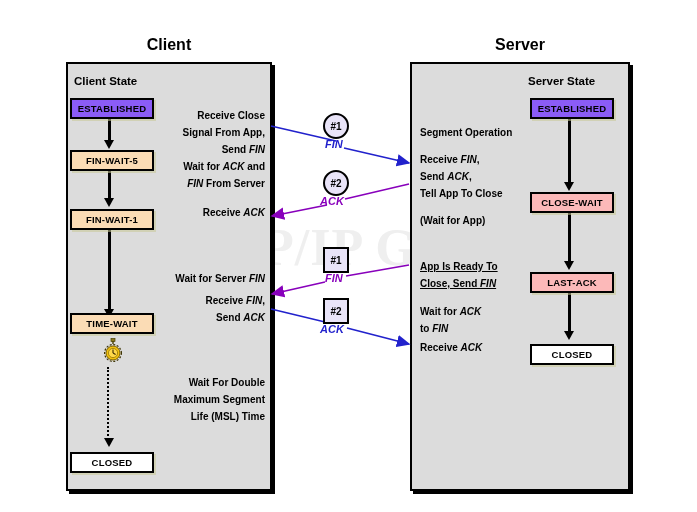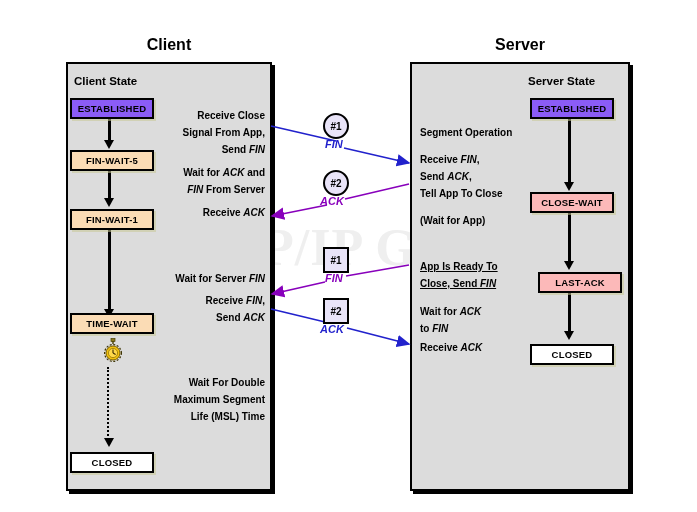--- a/index.html
+++ b/index.html
@@ -145,39 +145,39 @@
   </svg>
 
   <div class="dotline" style="left:107px;top:367px;height:73px;"></div>
   <div class="vhead" style="left:104px;top:438px;"></div>
 
   <div class="state-box s-white" style="left:70px;top:452px;width:80px;">CLOSED</div>
 
   <div class="desc desc-r" style="left:140px;top:107px;width:125px;">Receive Close
 Signal From App,
 Send <em>FIN</em></div>
-  <div class="desc desc-r" style="left:140px;top:164px;width:125px;">Wait for <em>ACK</em> and
+  <div class="desc desc-r" style="left:140px;top:158px;width:125px;">Wait for <em>ACK</em> and
 <em>FIN</em> From Server</div>
   <div class="desc desc-r" style="left:140px;top:204px;width:125px;">Receive <em>ACK</em></div>
   <div class="desc desc-r" style="left:140px;top:254px;width:125px;margin-top:16px;">Wait for Server <em>FIN</em></div>
   <div class="desc desc-r" style="left:140px;top:292px;width:125px;">Receive <em>FIN</em>,
 Send <em>ACK</em></div>
   <div class="desc desc-r" style="left:140px;top:374px;width:125px;">Wait For Double
 Maximum Segment
 Life (MSL) Time</div>
 
   <div class="state-box s-green" style="left:530px;top:98px;width:80px;">ESTABLISHED</div>
   <div class="vline" style="left:568px;top:118px;height:66px;"></div>
   <div class="vhead" style="left:564px;top:182px;"></div>
 
   <div class="state-box s-pink" style="left:530px;top:192px;width:80px;">CLOSE-WAIT</div>
   <div class="vline" style="left:568px;top:212px;height:52px;"></div>
   <div class="vhead" style="left:564px;top:261px;"></div>
 
-  <div class="state-box s-pink" style="left:530px;top:272px;width:80px;margin-left:8px;">LAST-ACK</div>
+  <div class="state-box s-pink" style="left:530px;top:272px;width:80px;">LAST-ACK</div>
   <div class="vline" style="left:568px;top:292px;height:42px;"></div>
   <div class="vhead" style="left:564px;top:331px;"></div>
 
   <div class="state-box s-white" style="left:530px;top:344px;width:80px;">CLOSED</div>
 
   <div class="desc desc-l" style="left:420px;top:124px;width:120px;">Segment Operation</div>
   <div class="desc desc-l" style="left:420px;top:151px;width:120px;">Receive <em>FIN</em>,
 Send <em>ACK</em>,
 Tell App To Close</div>
   <div class="desc desc-l" style="left:420px;top:212px;width:120px;">(Wait for App)</div>

